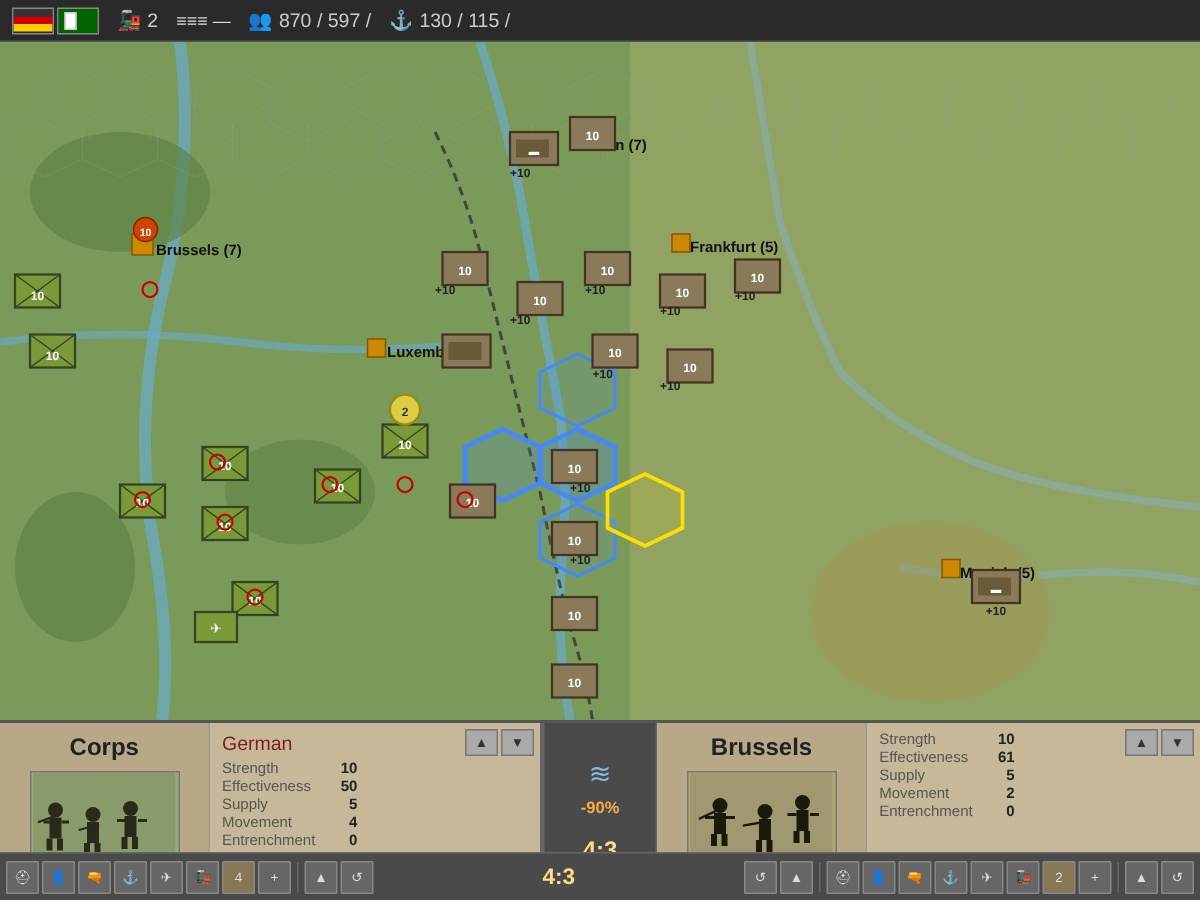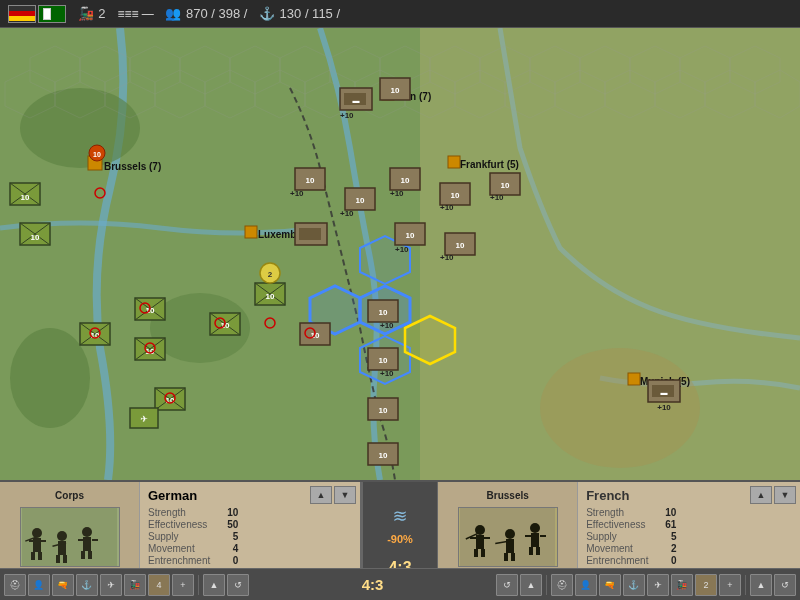--- a/index.html
+++ b/index.html
@@ -32,21 +32,21 @@
     
     .unit-panel {
       width: 380px; height: 120px; background: #c8b89a; display: flex;
       border-right: 2px solid #666; position: relative;
     }
     .unit-panel-left {
       width: 140px; display: flex; flex-direction: column; align-items: center;
       padding: 8px 4px; background: #b8a888; border-right: 1px solid #999;
     }
     .unit-type-label {
-      font-size: 10px; font-weight: bold; color: #222; margin-bottom: 6px;
+      font-size: 16px; font-weight: bold; color: #222; margin-bottom: 6px;
       text-align: center;
     }
     .unit-image {
       width: 100px; height: 60px; background: #9aaa7a; border: 1px solid #777;
       display: flex; align-items: center; justify-content: center;
       position: relative; overflow: hidden;
     }
     .panel-btn {
       width: 22px; height: 18px; background: #aaa; border: 1px solid #777;
       font-size: 9px; display: flex; align-items: center; justify-content: center;
@@ -89,21 +89,21 @@
       <div style="flex:1;background:#cc0000;"></div>
       <div style="flex:1;background:#ffcc00;"></div>
     </div>
     <div style="width:28px;height:18px;display:flex;flex-direction:column;border:1px solid #888;overflow:hidden;position:relative;">
       <div style="flex:1;background:#006400;"></div>
       <div style="position:absolute;top:2px;left:4px;width:8px;height:12px;background:#fff;border:1px solid #ccc;"></div>
     </div>
   </div>
   <div class="top-icon">🚂 <span>2</span></div>
   <div class="top-label">≡≡≡ —</div>
-  <div class="top-icon">👥 <span>870 / 398 /</span></div>
+  <div class="top-icon">👥 <span>870 / 597 /</span></div>
   <div class="top-icon">⚓ <span>130 / 115 /</span></div>
 </div>
 
 <div id="map-area">
   <svg id="map-svg" viewBox="0 0 800 452">
 
     <rect width="800" height="452" fill="#7a9a5a"></rect>
 
     <path d="M 120 0 Q 130 80 110 160 Q 90 240 100 320 Q 115 400 108 452" stroke="#6aabcb" stroke-width="8" fill="none" opacity="0.7"></path>
     <path d="M 320 0 Q 340 60 350 120 Q 360 180 370 230 Q 380 280 375 340 Q 370 400 380 452" stroke="#6aabcb" stroke-width="6" fill="none" opacity="0.7"></path>
@@ -367,21 +367,21 @@
             <rect x="61" y="29" width="8" height="14"></rect>
             <rect x="59" y="43" width="4" height="8"></rect>
             <rect x="66" y="43" width="4" height="8"></rect>
             <rect x="56" y="31" width="6" height="2"></rect>
             <rect x="70" y="31" width="6" height="2"></rect>
           </g>
         </svg>
       </div>
     </div>
     <div style="flex:1;display:flex;flex-direction:column;padding:6px 8px;">
-      <div style="font-size:13px;font-weight:bold;color:#000000;margin-bottom:4px;">German</div>
+      <div style="font-size:13px;font-weight:normal;color:#7f1d1d;margin-bottom:4px;">German</div>
       <div style="display:flex;gap:8px;">
         <div style="display:flex;flex-direction:column;gap:1px;">
           <div style="font-size:10px;color:#555;">Strength</div>
           <div style="font-size:10px;color:#555;">Effectiveness</div>
           <div style="font-size:10px;color:#555;">Supply</div>
           <div style="font-size:10px;color:#555;">Movement</div>
           <div style="font-size:10px;color:#555;">Entrenchment</div>
         </div>
         <div style="display:flex;flex-direction:column;gap:1px;min-width:20px;text-align:right;">
           <div style="font-size:10px;color:#222;font-weight:bold;">10</div>
@@ -432,21 +432,20 @@
             <rect x="71" y="25" width="8" height="14"></rect>
             <rect x="69" y="39" width="4" height="8"></rect>
             <rect x="76" y="39" width="4" height="8"></rect>
             <rect x="65" y="27" width="6" height="2"></rect>
             <rect x="80" y="27" width="6" height="2"></rect>
           </g>
         </svg>
       </div>
     </div>
     <div style="flex:1;display:flex;flex-direction:column;padding:6px 8px;">
-      <div style="font-size:13px;font-weight:bold;color:#333;margin-bottom:4px;">French</div>
       <div style="display:flex;gap:8px;">
         <div style="display:flex;flex-direction:column;gap:1px;">
           <div style="font-size:10px;color:#555;">Strength</div>
           <div style="font-size:10px;color:#555;">Effectiveness</div>
           <div style="font-size:10px;color:#555;">Supply</div>
           <div style="font-size:10px;color:#555;">Movement</div>
           <div style="font-size:10px;color:#555;">Entrenchment</div>
         </div>
         <div style="display:flex;flex-direction:column;gap:1px;min-width:20px;text-align:right;">
           <div style="font-size:10px;color:#222;font-weight:bold;">10</div>

